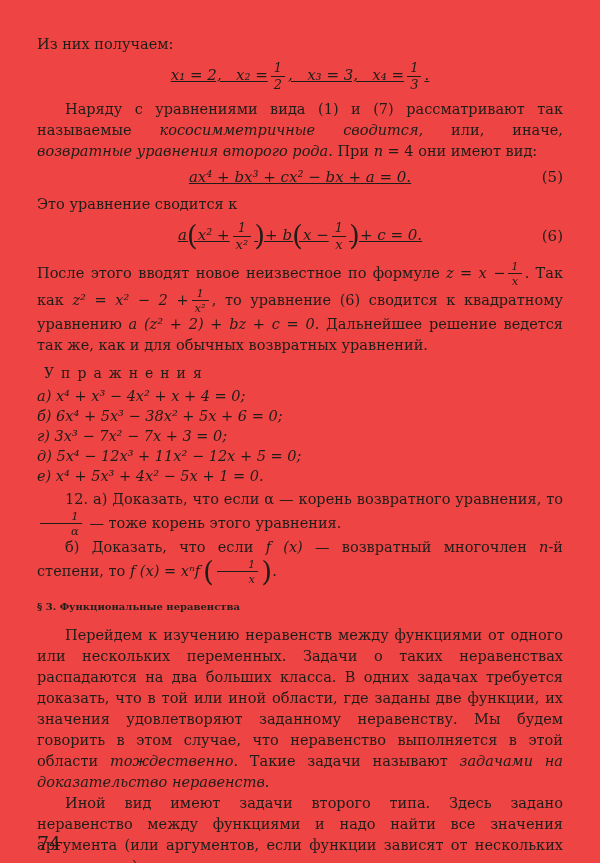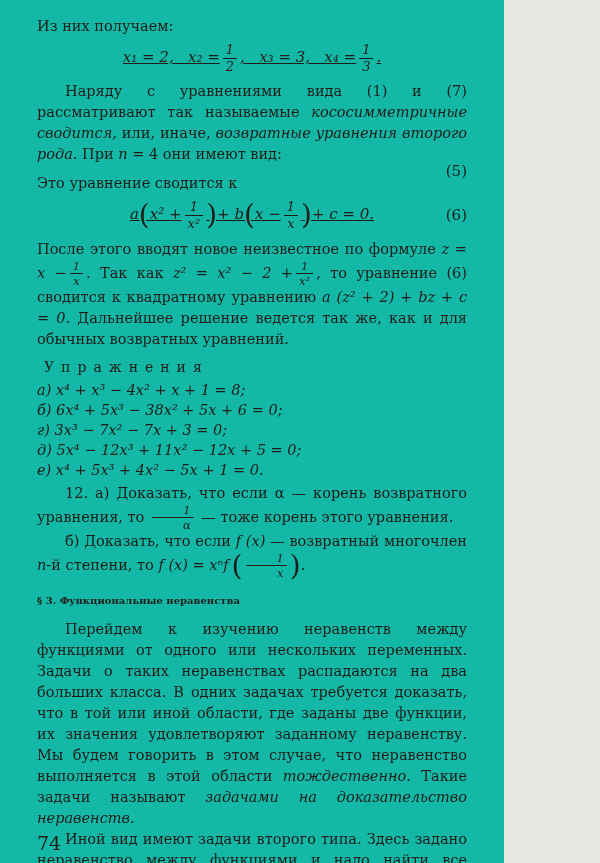--- a/index.html
+++ b/index.html
@@ -4,23 +4,23 @@
 <style>
   * { margin: 0; padding: 0; box-sizing: border-box; }
   html, body { width: 600px; height: 863px; }
   body {
     background: #e9e7e2;
     font-family: "DejaVu Serif", "Liberation Serif", serif;
     color: #201d19;
   }
   .page {
     position: relative;
-    width: 504px; height: 863px;
-    background: #14b8a6;
-    padding: 16px 37px 0 37px;
+    width: 600px; height: 863px;
+    background: #ef4444;
+    padding: 34px 37px 0 37px;
     overflow: hidden;
   }
   .body {
     font-size: 14.5px;
     line-height: 21px;
     text-align: justify;
     text-indent: 28px;
   }
   .noindent { text-indent: 0; }
   .it { font-style: italic; }
@@ -86,35 +86,36 @@
 
   <p class="body noindent">Из них получаем:</p>
 
   <div class="formula"><span class="math">x₁ = 2,&nbsp;&nbsp;&nbsp;x₂ =</span><span class="frac"><span class="num">1</span><span class="den">2</span></span><span class="math">,&nbsp;&nbsp;&nbsp;x₃ = 3,&nbsp;&nbsp;&nbsp;x₄ =</span><span class="frac"><span class="num">1</span><span class="den">3</span></span><span class="math">.</span>
   </div>
 
   <p class="body"><span>Наряду с уравнениями вида (1) и (7) рассматривают так называемые </span><span class="it">кососимметричные сводится,</span><span> или, иначе, </span><span class="it">возвратные уравнения второго рода.</span><span> При </span><span class="math">n</span><span> = 4 они имеют вид:</span>
   </p>
 
   <div class="formula">
+    <span class="math">ax⁴ + bx³ + cx² − bx + a = 0.</span>
     <span class="eqnum">(5)</span>
   </div>
 
   <p class="body noindent">Это уравнение сводится к</p>
 
   <div class="formula"><span class="math">a</span><span class="bigparen">(</span><span class="math">x² +</span><span class="frac"><span class="num">1</span><span class="den">x²</span></span><span class="bigparen">)</span><span class="math">+ b</span><span class="bigparen">(</span><span class="math">x −</span><span class="frac"><span class="num">1</span><span class="den">x</span></span><span class="bigparen">)</span><span class="math">+ c = 0.</span>
     <span class="eqnum">(6)</span>
   </div>
 
   <p class="body noindent"><span>После этого вводят новое неизвестное по формуле </span><span class="math">z = x −</span><span class="frac small"><span class="num">1</span><span class="den">x</span></span><span>. Так как </span><span class="math">z² = x² − 2 +</span><span class="frac small"><span class="num">1</span><span class="den">x²</span></span><span>, то уравнение (6) сводится к квадратному уравнению </span><span class="math">a (z² + 2) + bz + c = 0.</span><span> Дальнейшее решение ведется так же, как и для обычных возвратных уравнений.</span>
   </p>
 
   <div class="ex-header">Упражнения</div>
 
-  <div class="ex-item">а) x⁴ + x³ − 4x² + x + 1 = 8;</div>
+  <div class="ex-item">а) x⁴ + x³ − 4x² + x + 4 = 0;</div>
   <div class="ex-item">б) 6x⁴ + 5x³ − 38x² + 5x + 6 = 0;</div>
   <div class="ex-item">г) 3x³ − 7x² − 7x + 3 = 0;</div>
   <div class="ex-item">д) 5x⁴ − 12x³ + 11x² − 12x + 5 = 0;</div>
   <div class="ex-item">е) x⁴ + 5x³ + 4x² − 5x + 1 = 0.</div>
 
   <div class="spacer-sm"></div>
 
   <p class="body"><span>12. а) Доказать, что если α — корень возвратного уравнения, то </span><span class="frac small"><span class="num">1</span><span class="den">α</span></span><span> — тоже корень этого уравнения.</span>
   </p>
 

